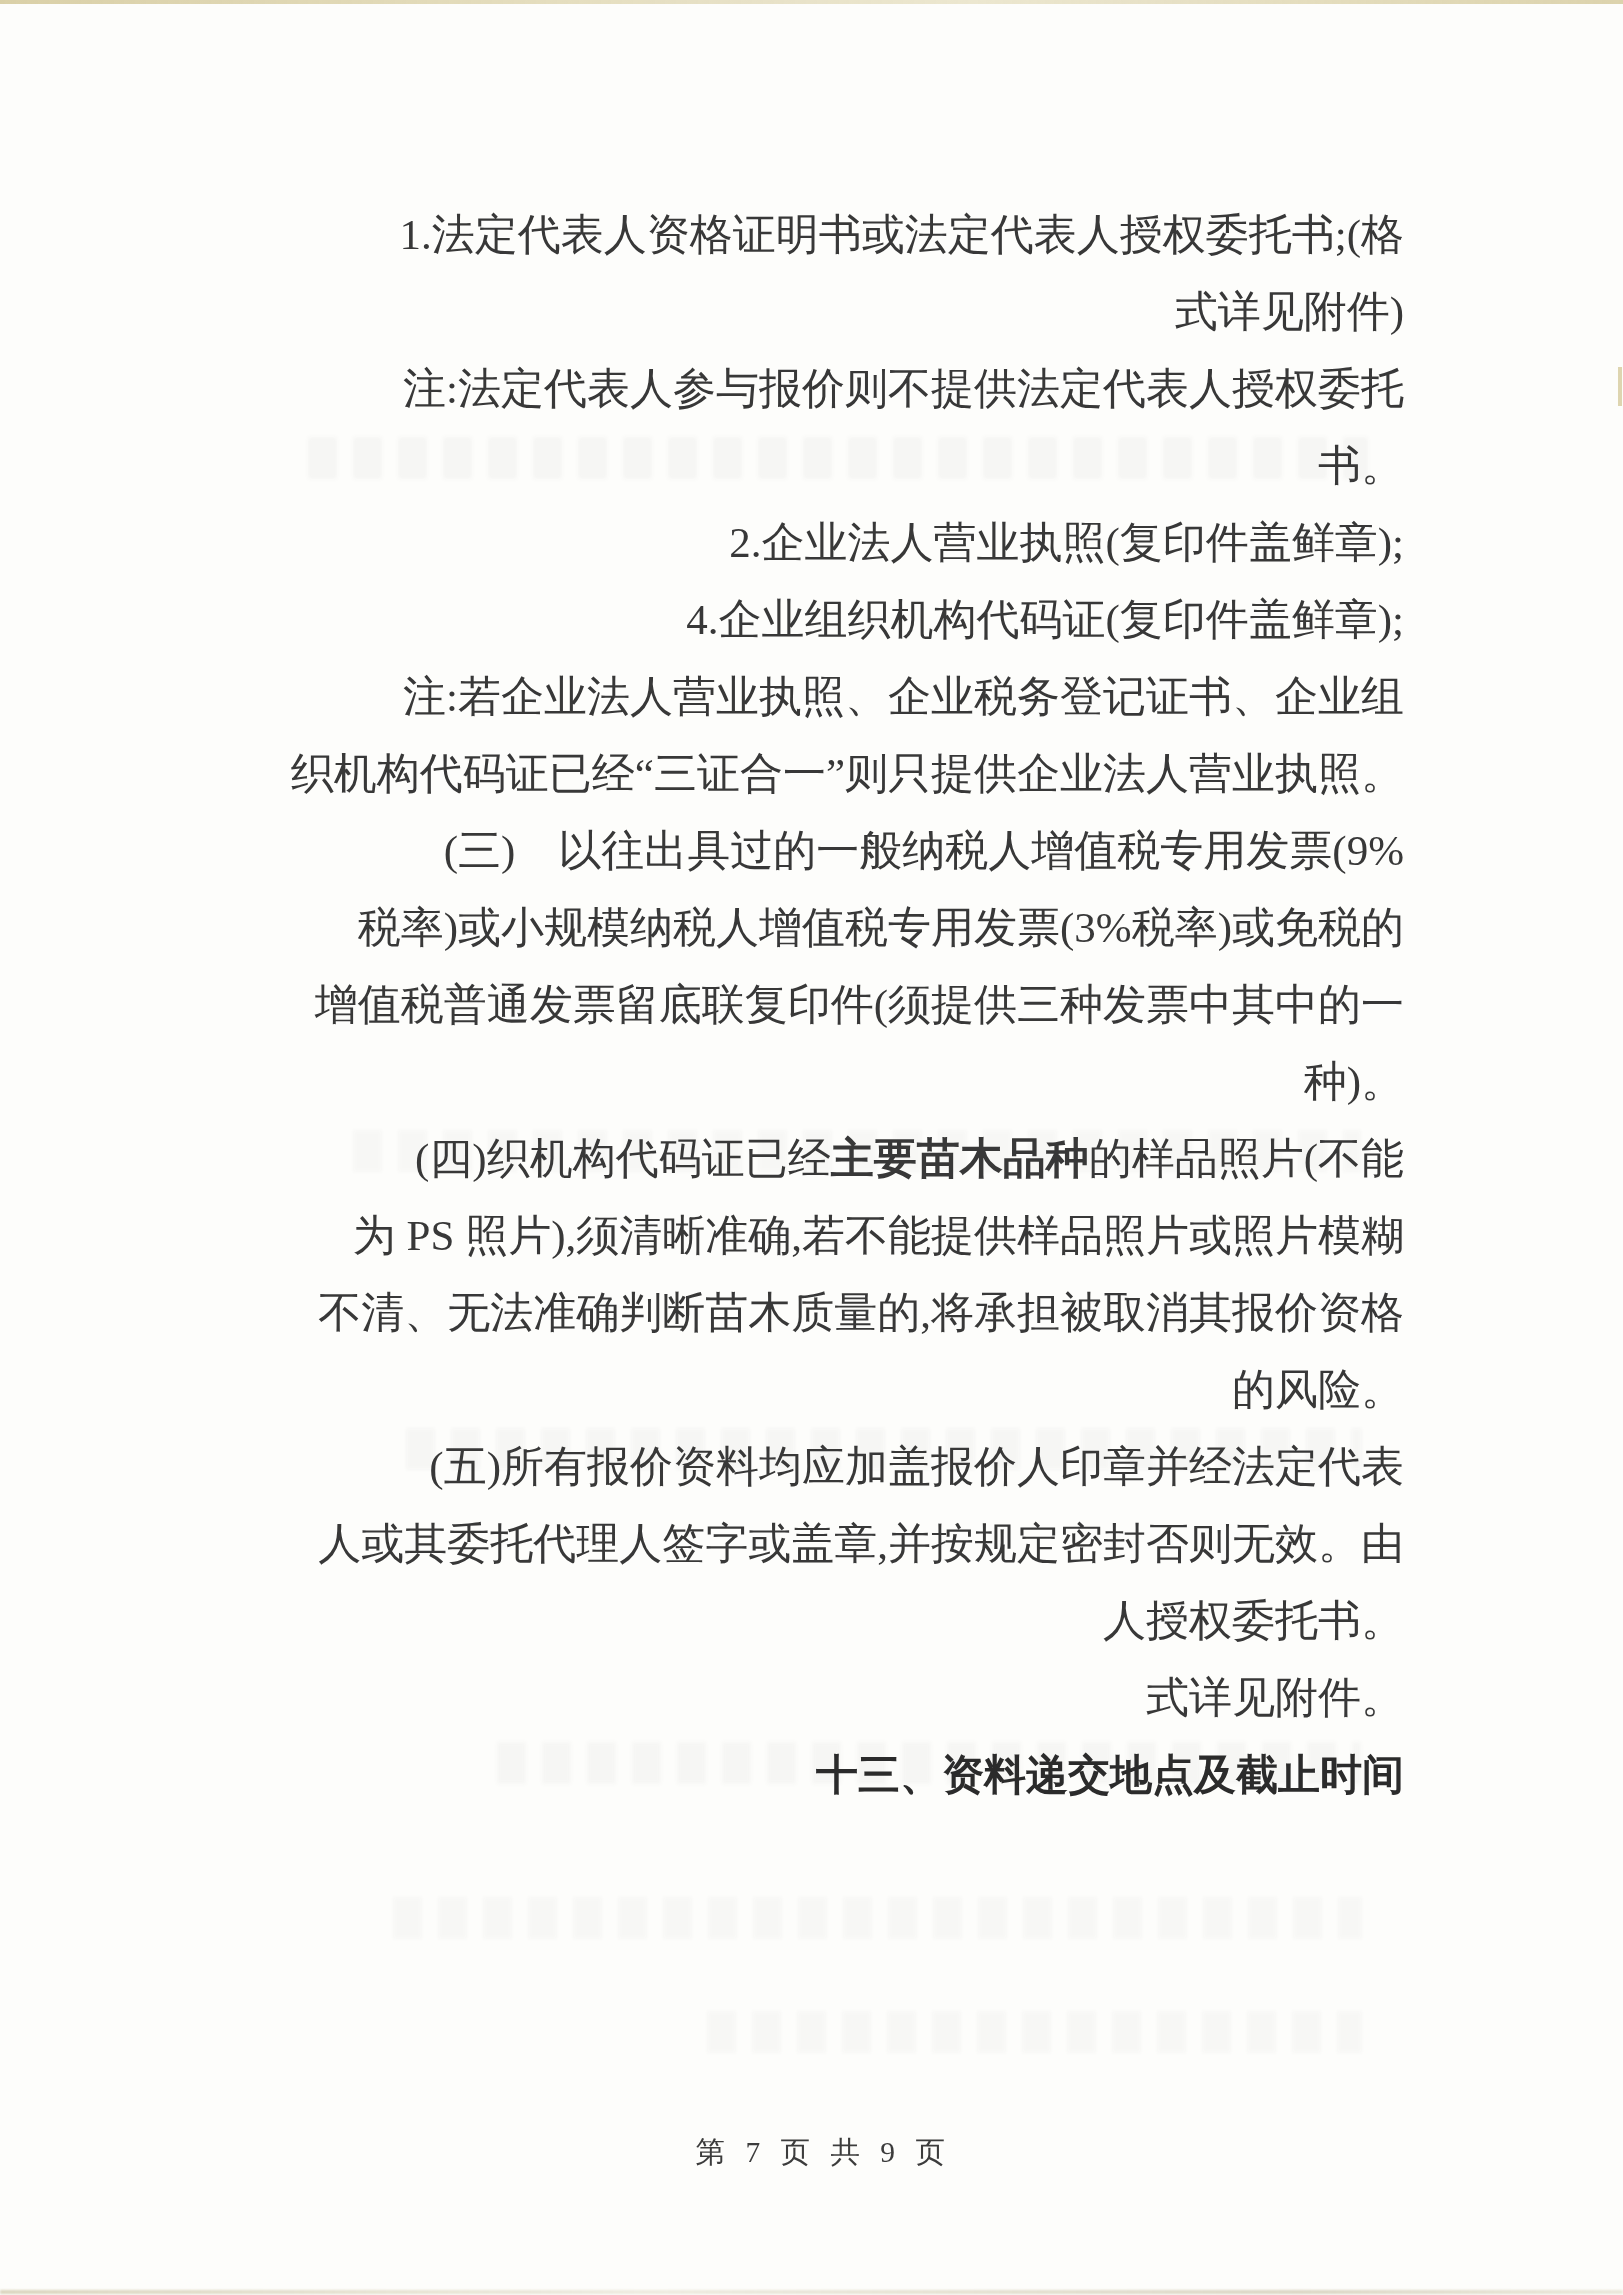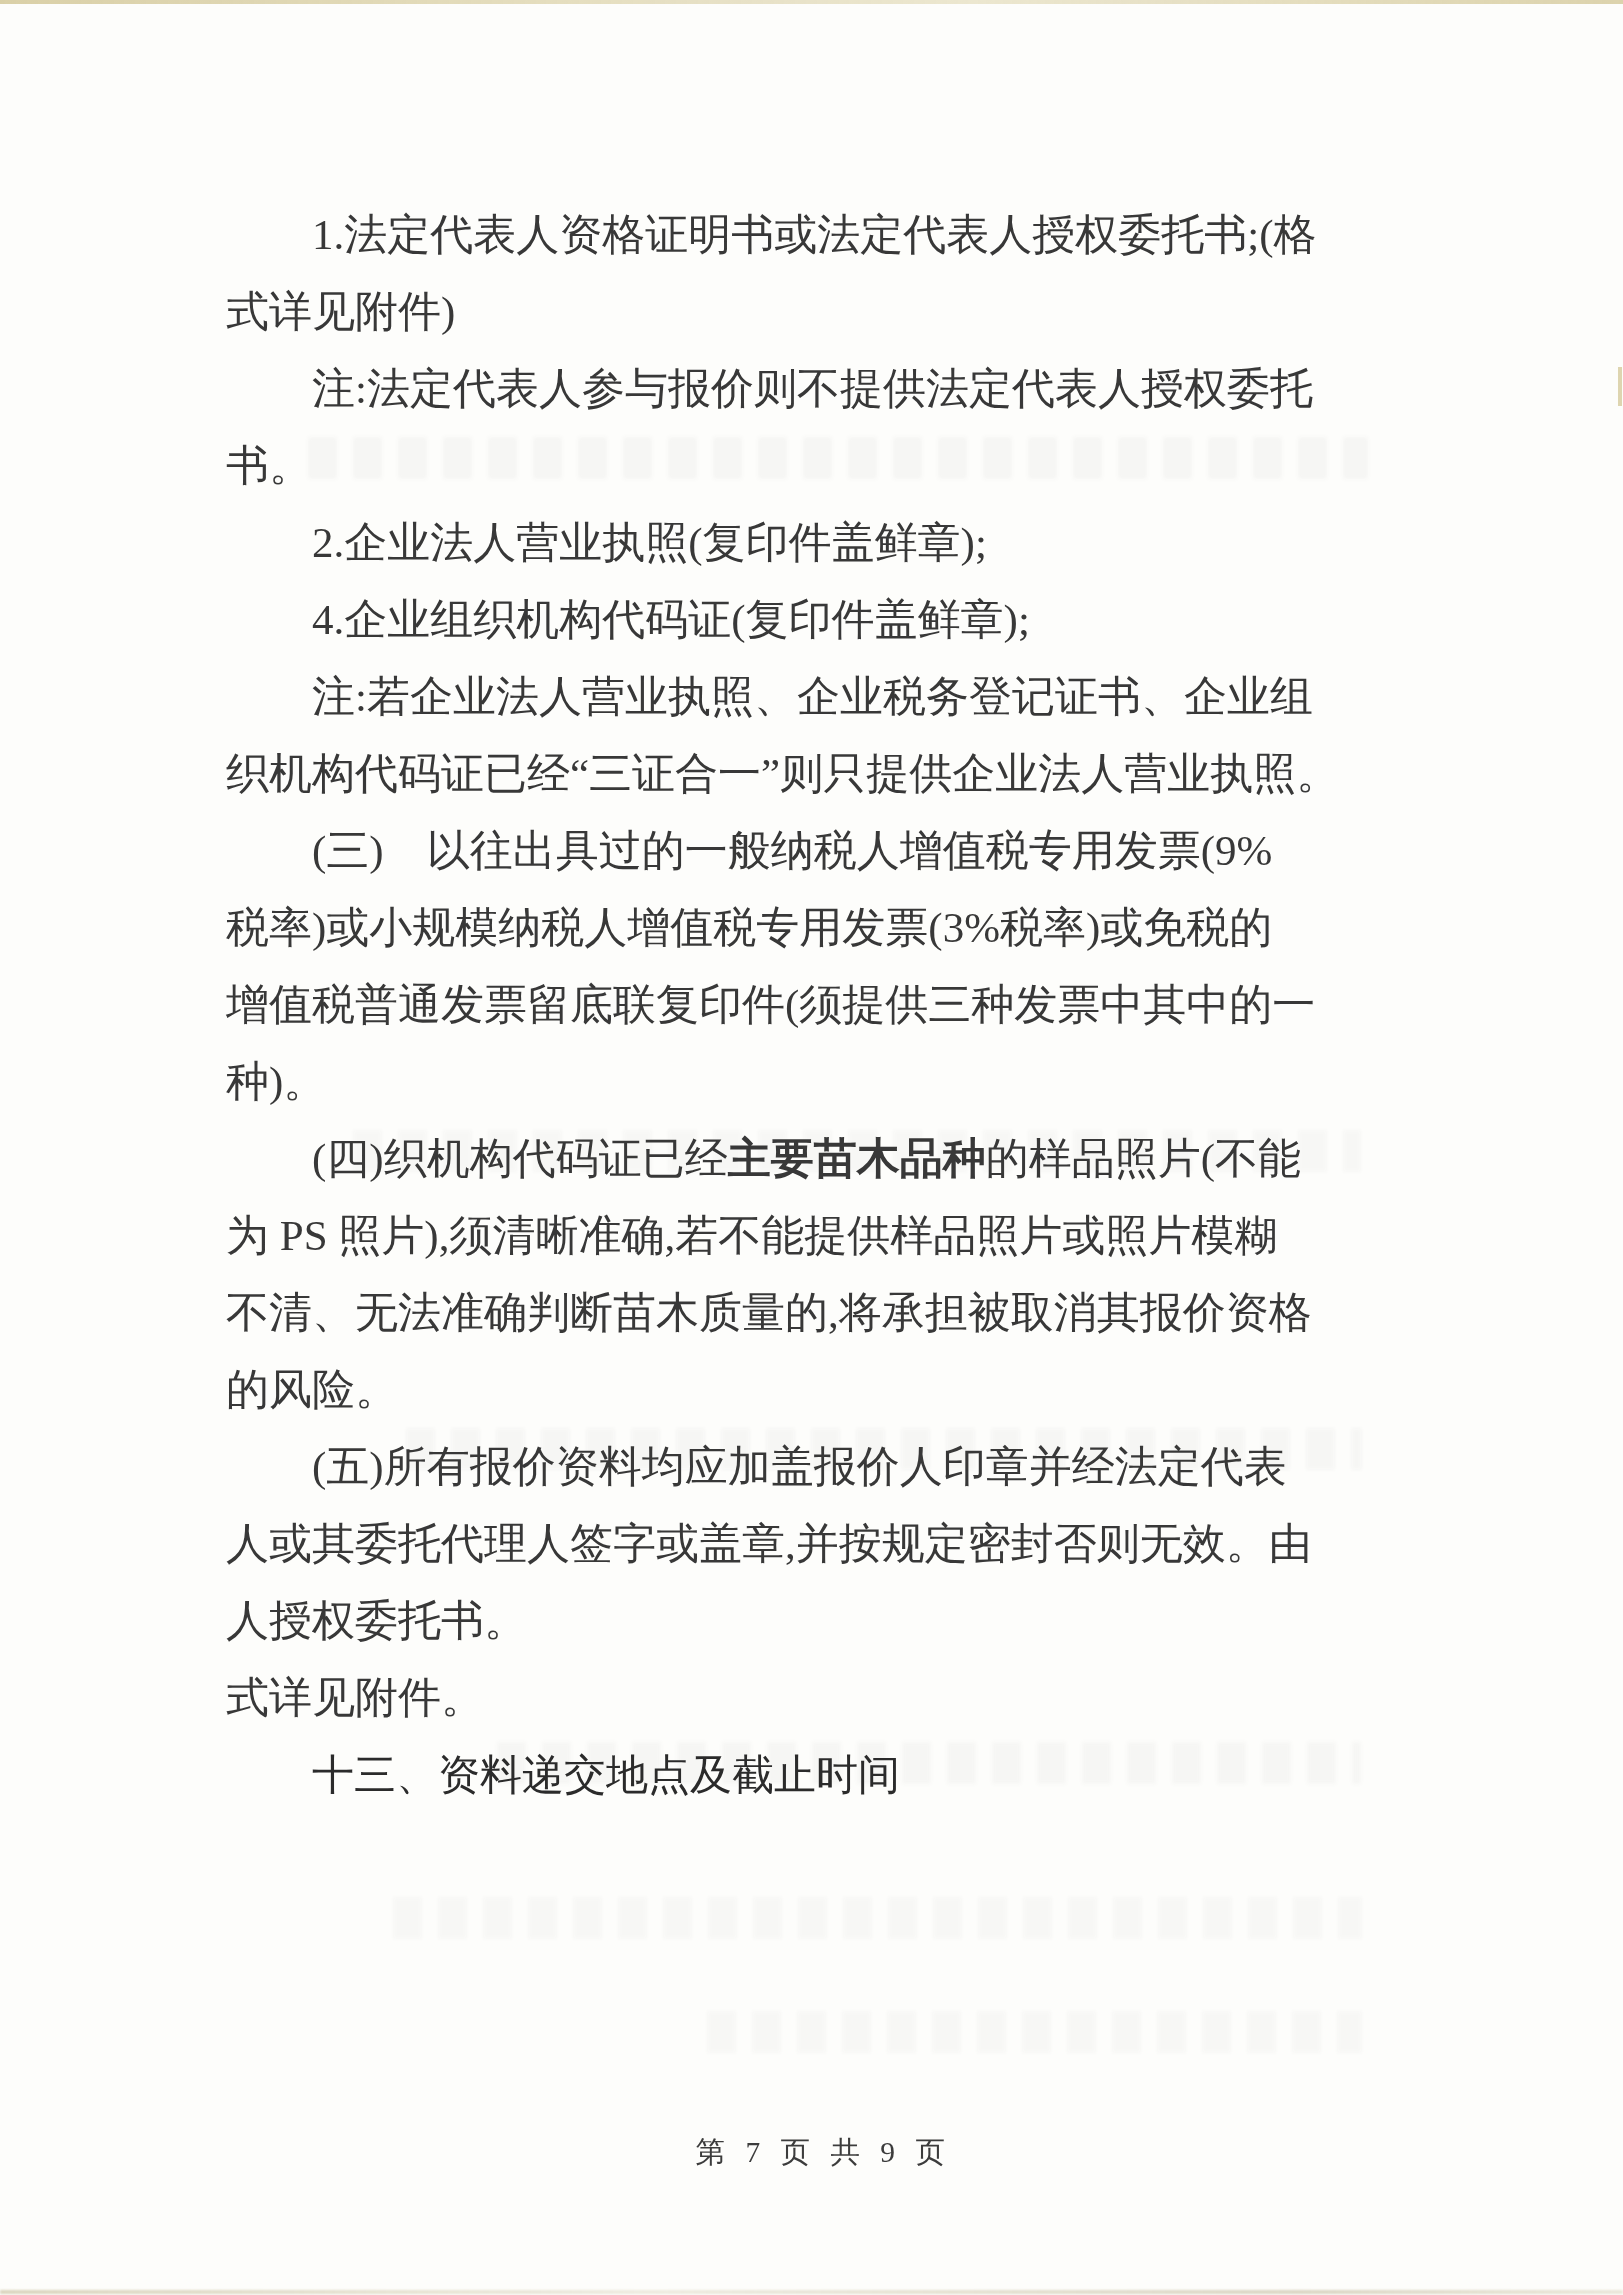--- a/index.html
+++ b/index.html
@@ -44,27 +44,27 @@
     top: 196px;
     width: 1178px;
     color: #383838;
   }
   .line {
     height: 77px;
     line-height: 77px;
     font-size: 43px;
     white-space: pre;
     letter-spacing: 0px;
-    text-align: left;
+    text-align: right;
   }
   .line.indent { padding-left: 86px; }
   .line .bold { font-weight: bold; }
   .line.heading {
     font-family: "Liberation Sans", "DejaVu Sans", sans-serif;
-    font-weight: normal;
+    font-weight: bold;
     font-size: 42px;
     color: #2b2b2b;
   }
   .footer {
     position: absolute;
     left: 12px;
     top: 2133px;
     width: 100%;
     height: 39px;
     line-height: 39px;

